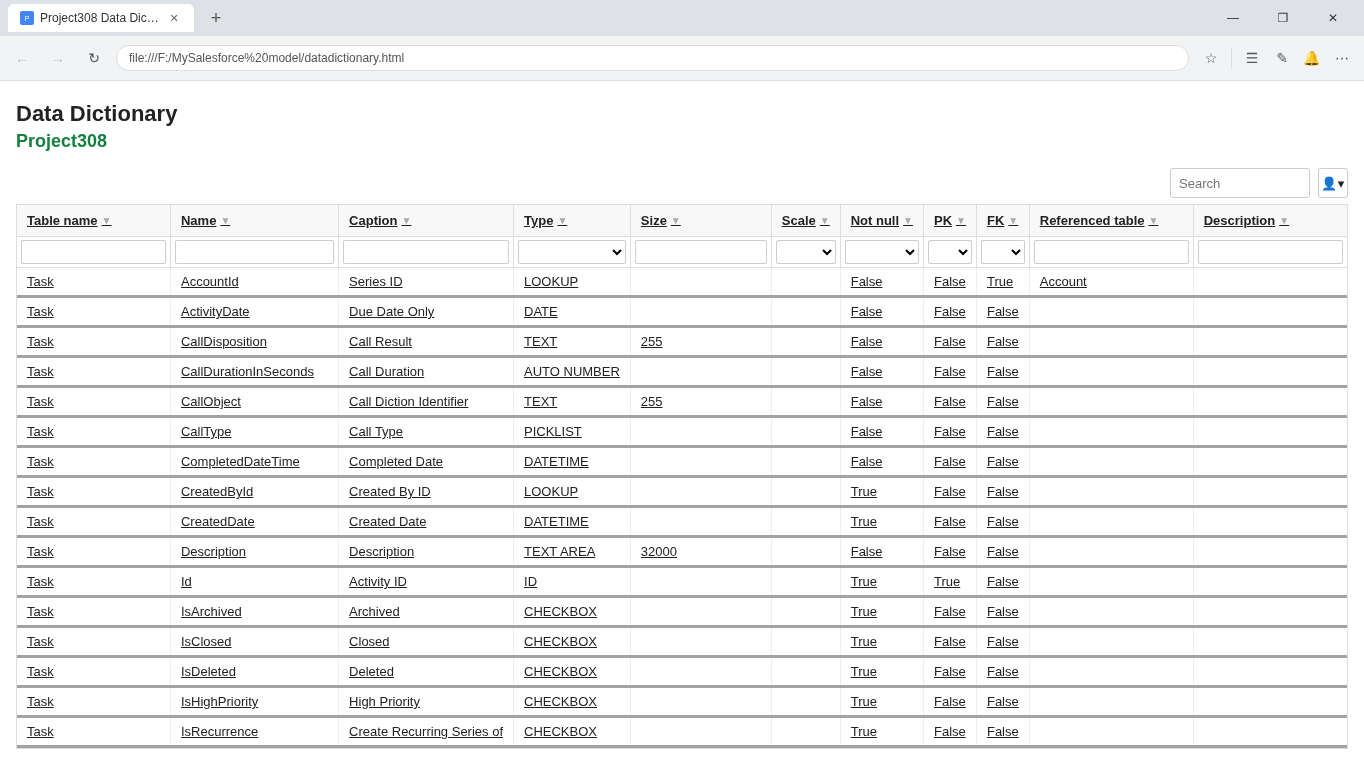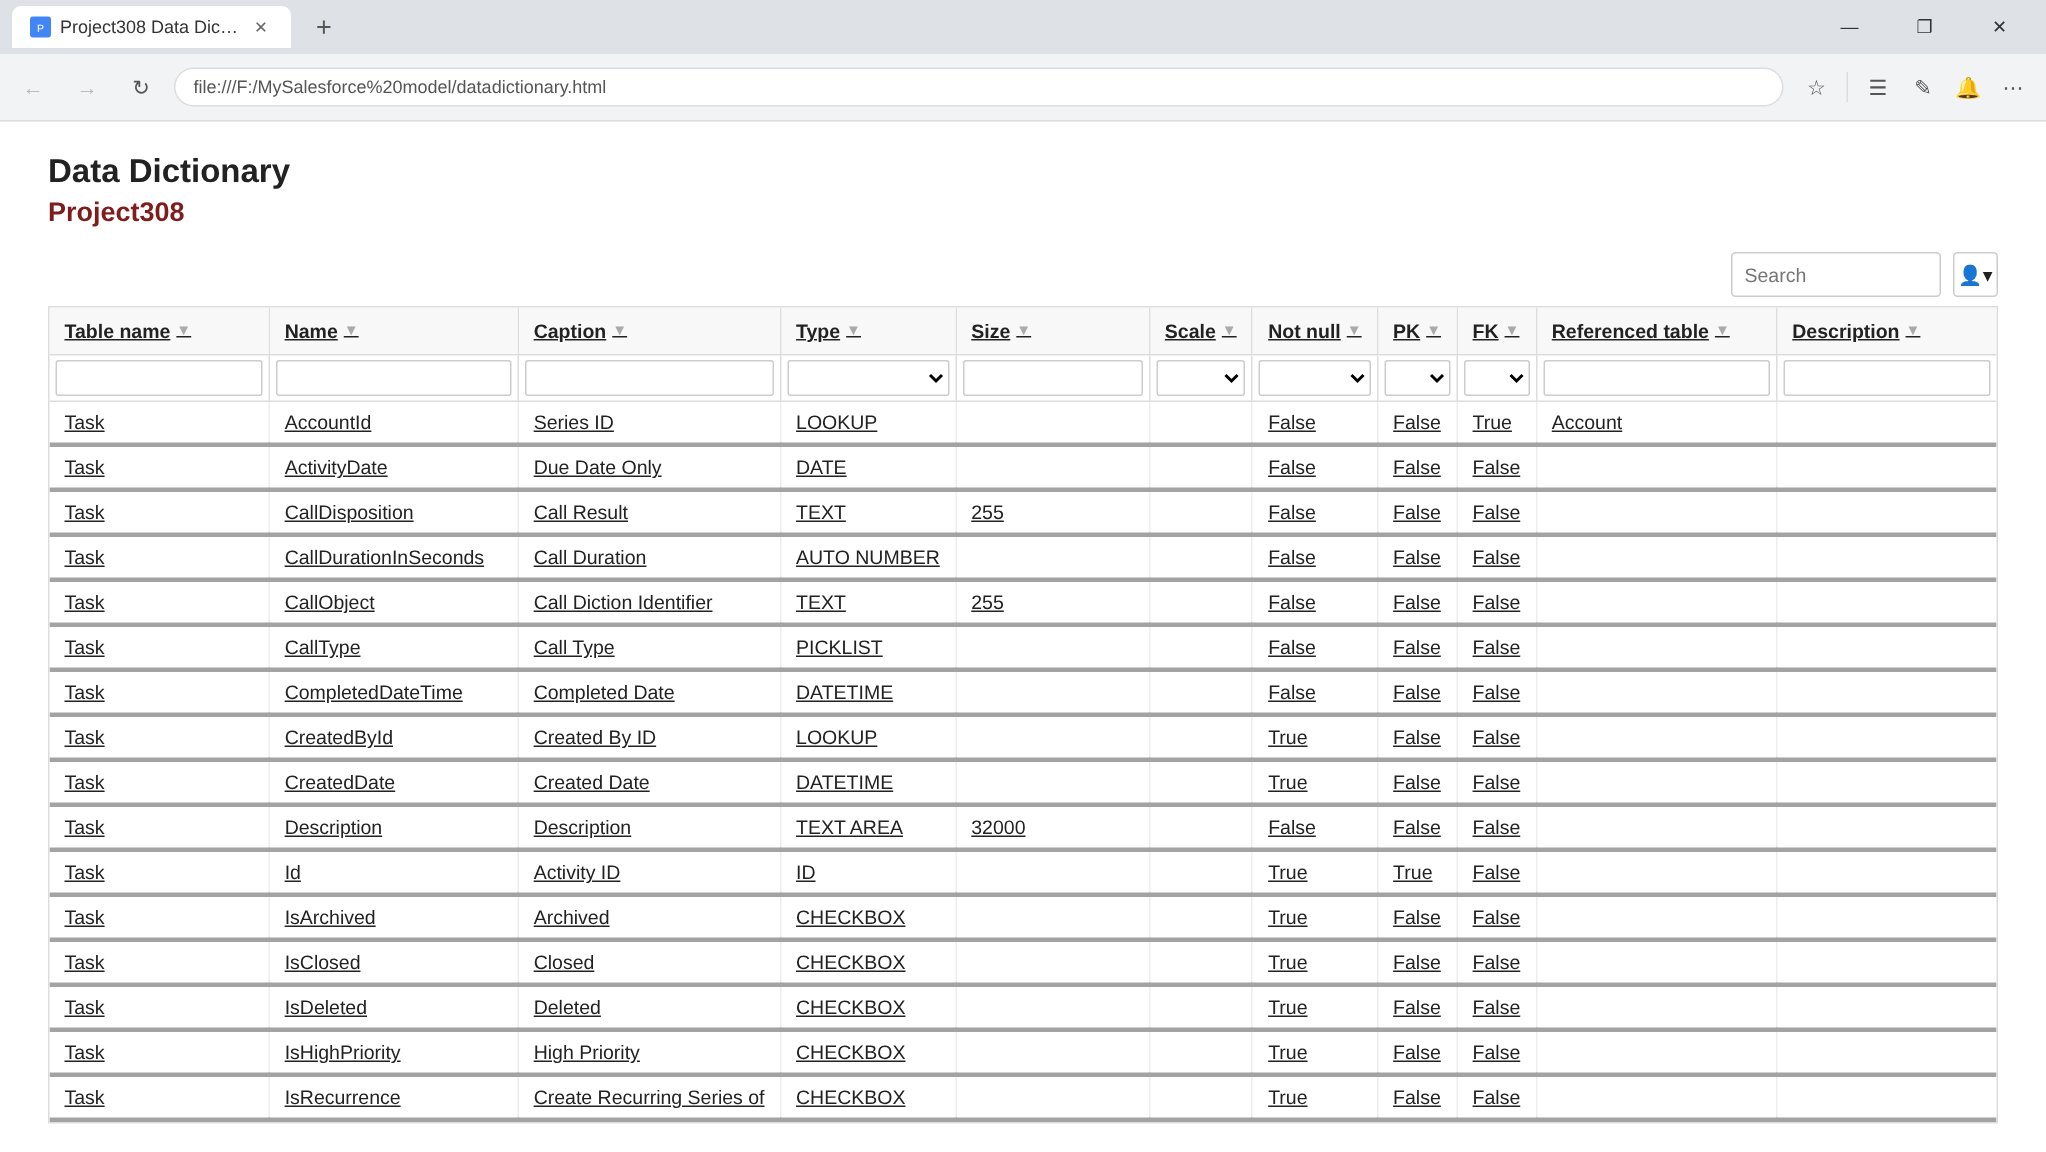--- a/index.html
+++ b/index.html
@@ -132,32 +132,32 @@
     }
     .toolbar-divider {
       width: 1px;
       height: 20px;
       background: #ddd;
       margin: 0 4px;
     }
 
     
     .page-content {
-      padding: 20px 32px;
+      padding: 20px 16px;
     }
     .page-title {
       font-size: 22px;
       font-weight: bold;
       color: #222;
       margin-bottom: 4px;
     }
     .project-name {
       font-size: 18px;
       font-weight: bold;
-      color: #7f1d1d;
+      color: #15803d;
       margin-bottom: 16px;
     }
 
     
     .table-controls {
       display: flex;
       justify-content: flex-end;
       align-items: center;
       margin-bottom: 6px;
       gap: 8px;

